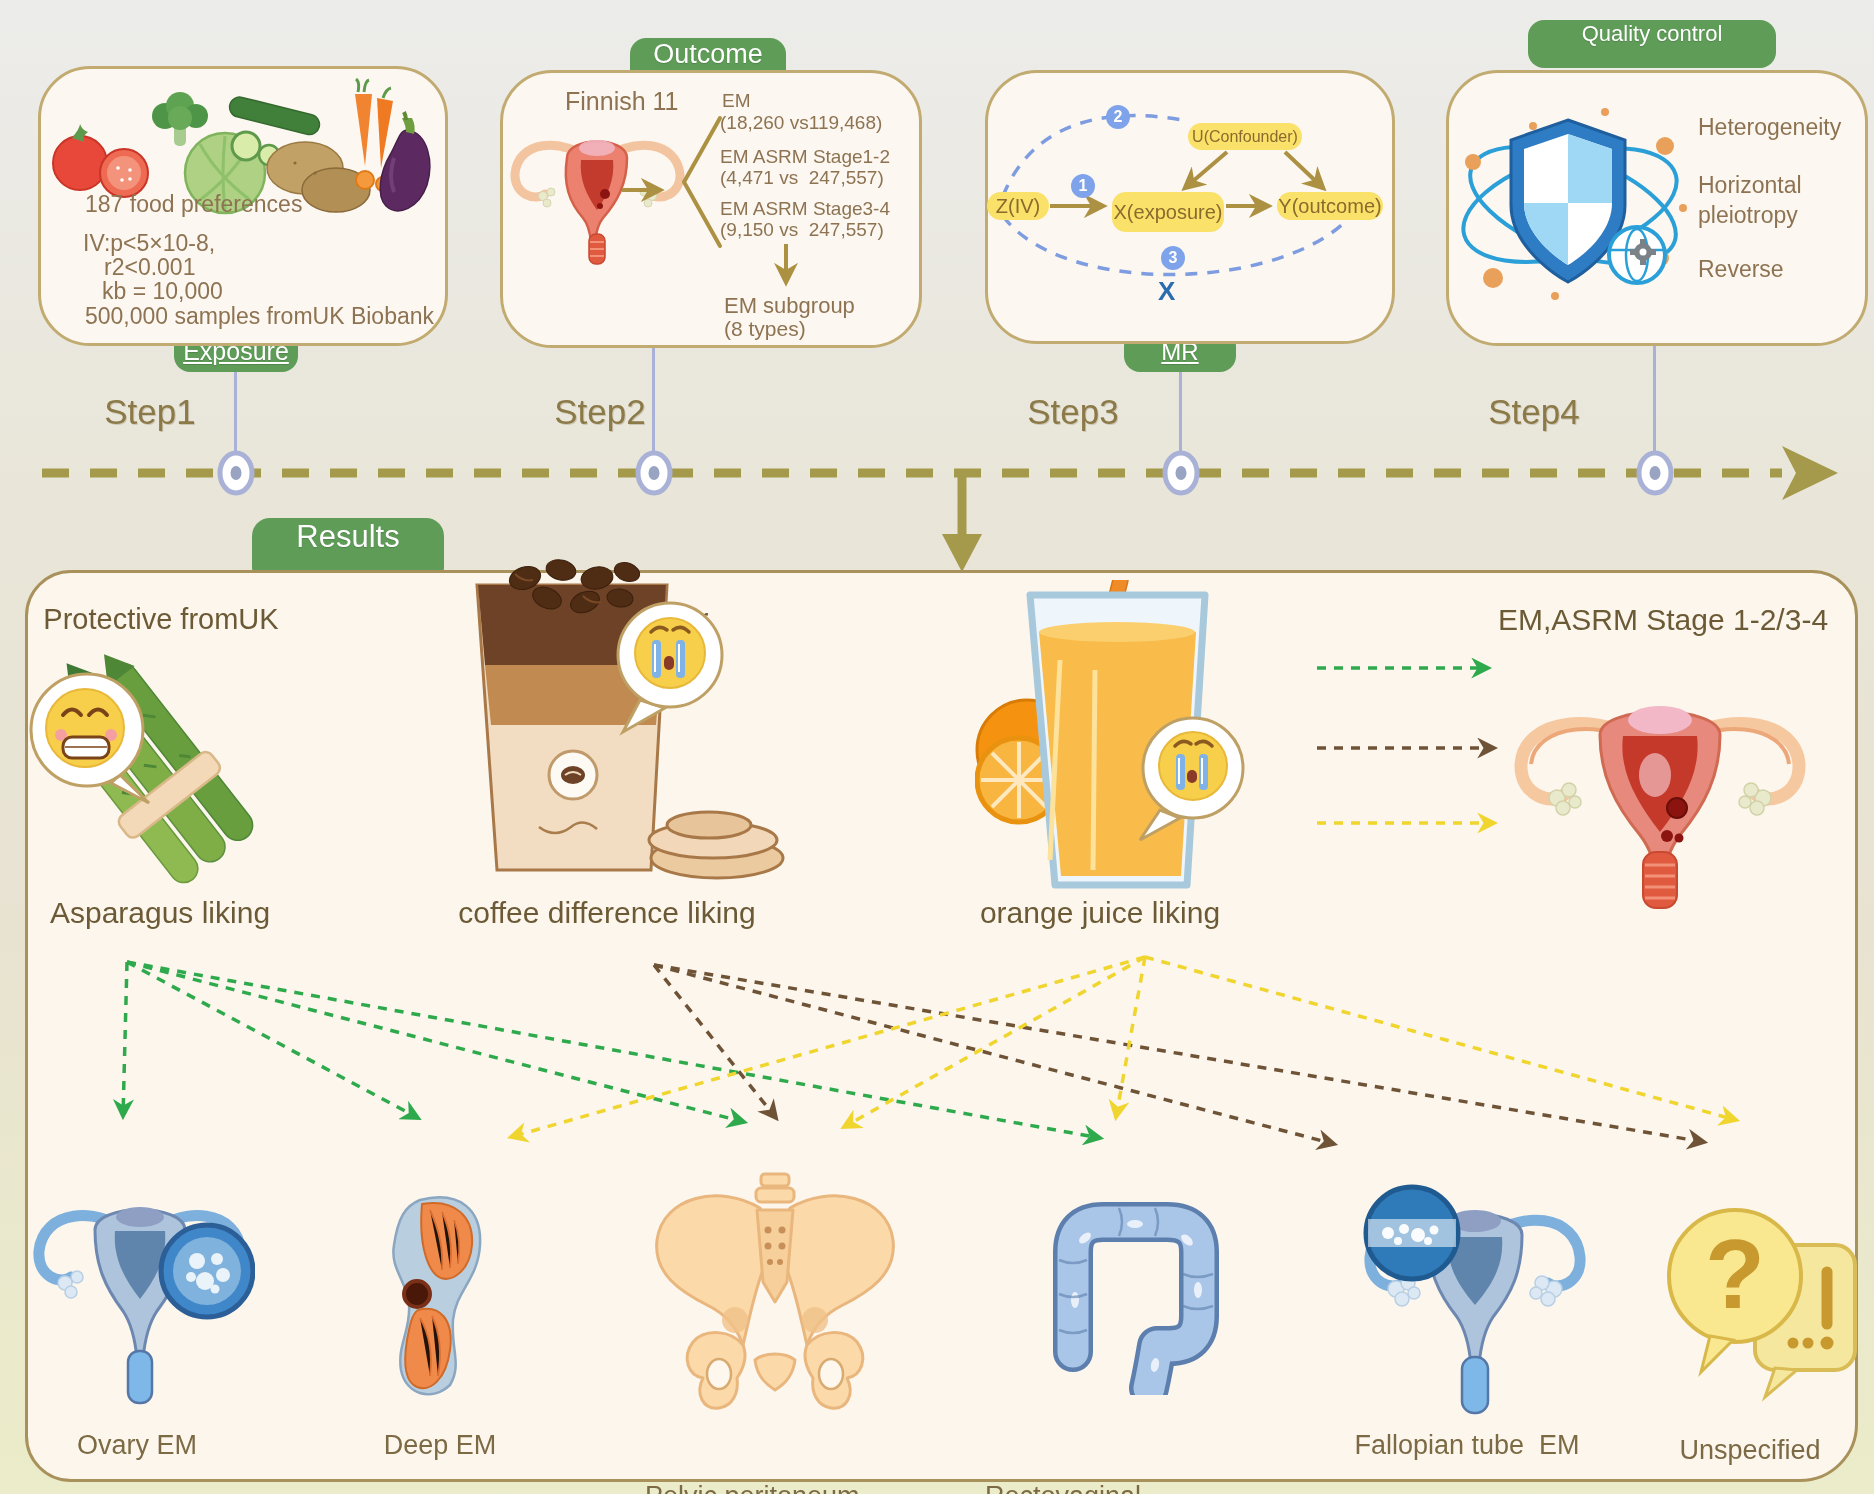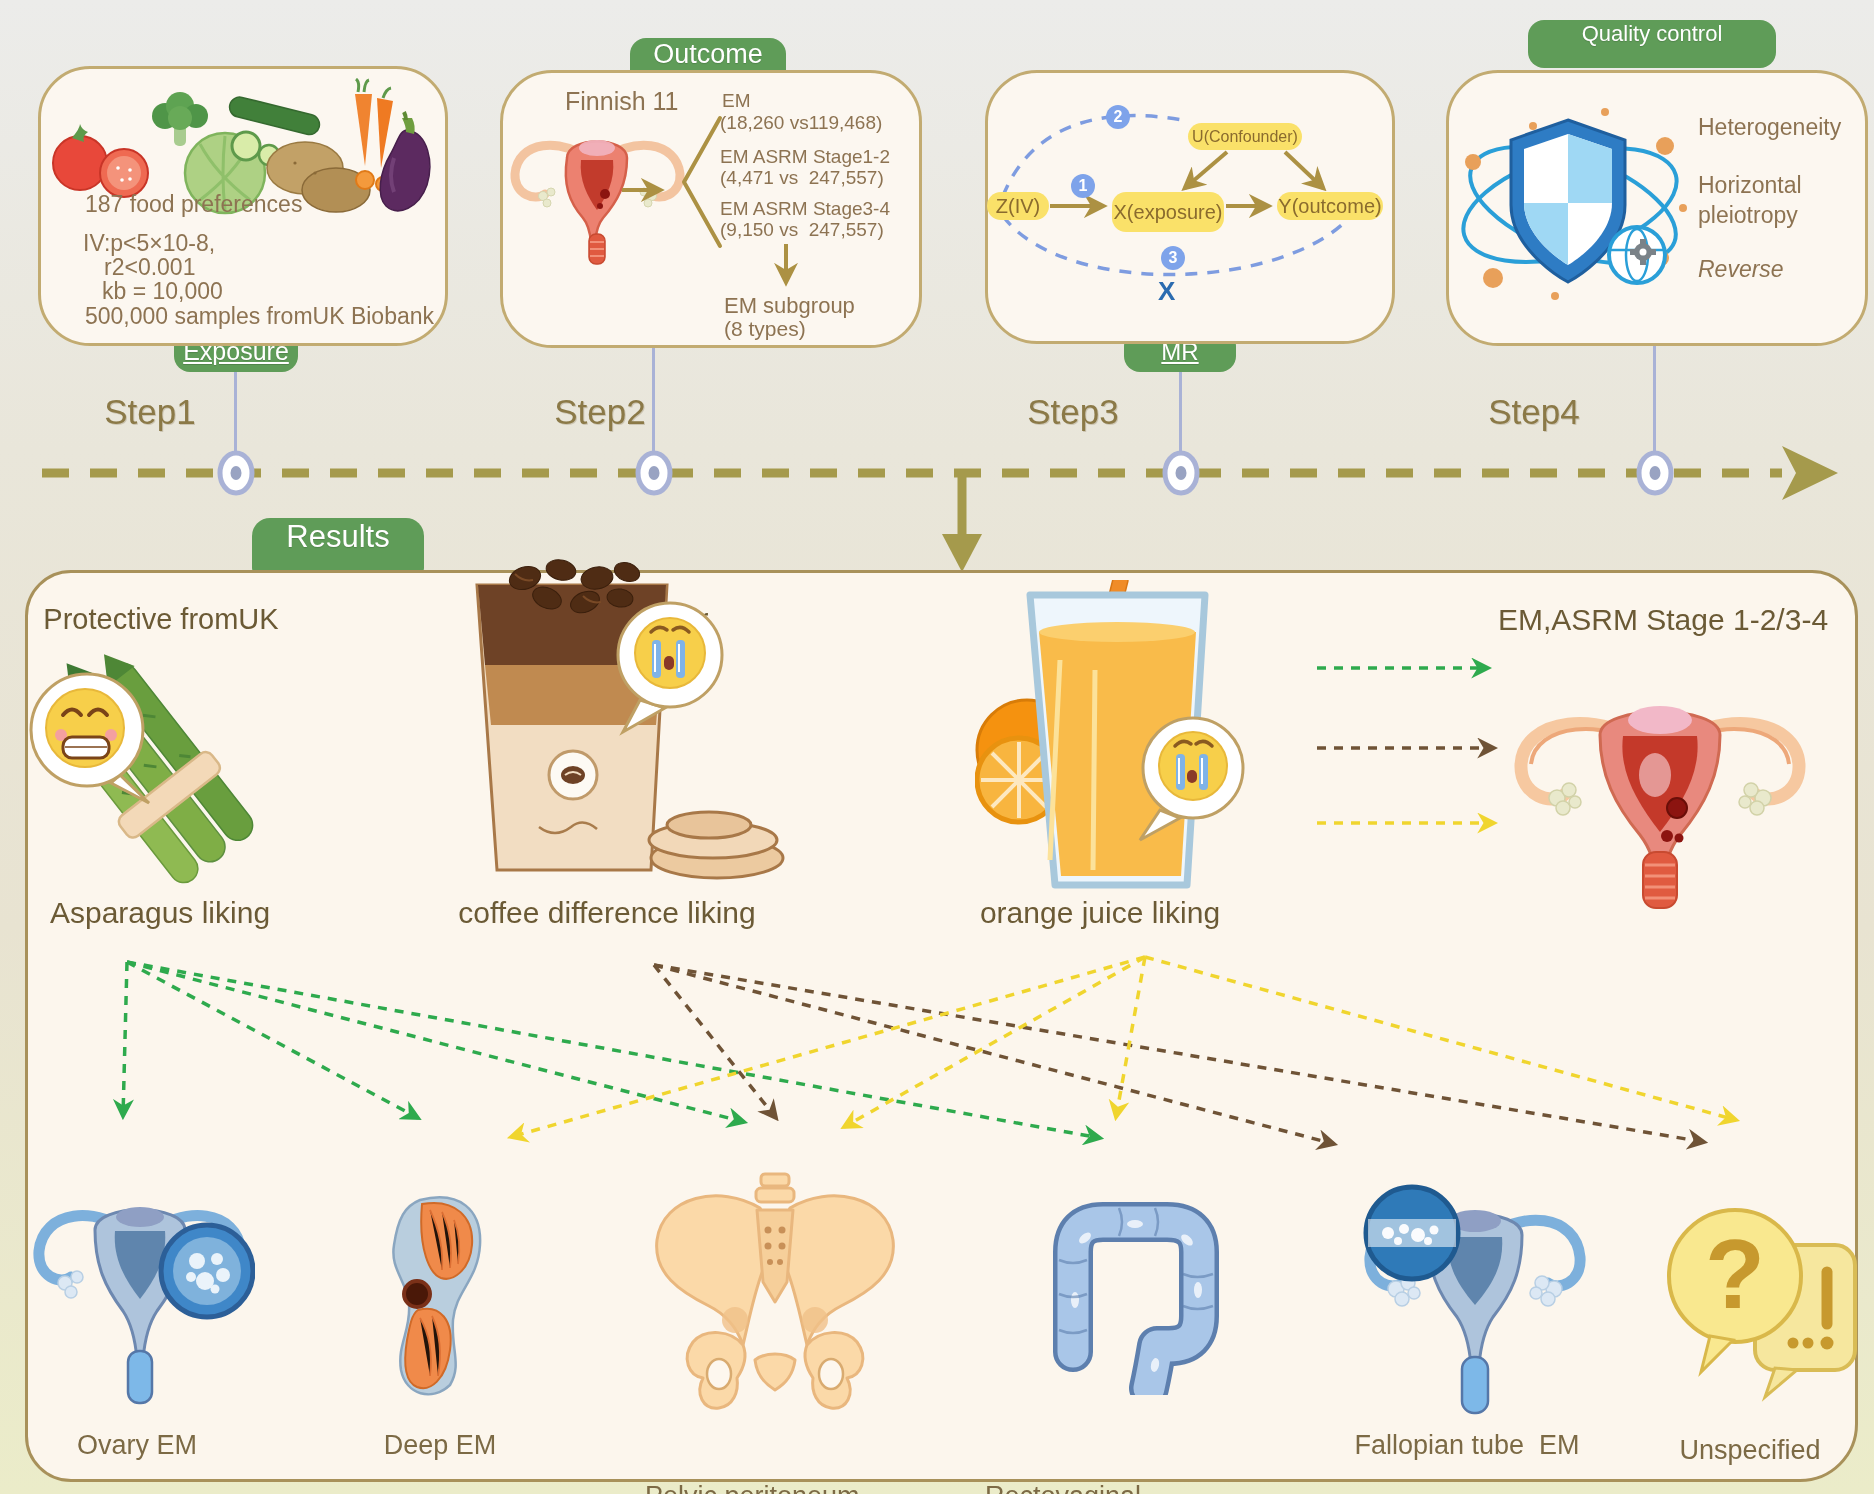--- a/index.html
+++ b/index.html
@@ -230,23 +230,23 @@
       <rect x="185" y="139" width="6" height="6"></rect>
         <rect x="185" y="159" width="6" height="6"></rect>
       <rect x="175" y="149" width="6" height="6"></rect>
         <rect x="195" y="149" width="6" height="6"></rect>
     </g>
     <circle cx="188" cy="152" r="3.5" fill="#ffffff"></circle>
   </svg>
 
   <div class="boxtext" style="left:1698px;top:114px;font-size:23px;">Heterogeneity</div>
   <div class="boxtext" style="left:1698px;top:170px;font-size:23px;width:150px;white-space:normal;line-height:30px;">Horizontal pleiotropy</div>
-  <div class="boxtext" style="left:1698px;top:256px;font-size:23px;font-style:italic;">Reverse</div>
-
-  <div class="badge top" style="left:252px;top:518px;width:172px;height:54px;font-size:31px;border-radius:18px 18px 4px 4px;z-index:1;">Results</div>
+  <div class="boxtext" style="left:1698px;top:256px;font-size:23px;">Reverse</div>
+
+  <div class="badge top" style="left:252px;top:518px;width:192px;height:54px;font-size:31px;border-radius:18px 18px 4px 4px;z-index:1;">Results</div>
   <div class="panel"></div>
 
   <div class="heading" style="left:161px;top:603px;">Protective fromUK</div>
   <div class="heading" style="left:640px;top:603px;">Risk factor</div>
   <div class="heading" style="left:1112px;top:603px;">Risk factor</div>
   <div class="heading" style="left:1663px;top:603px;font-size:30px;">EM,ASRM Stage 1-2/3-4</div>
 
   <div class="caption" style="left:160px;top:896px;">Asparagus liking</div>
   <div class="caption" style="left:607px;top:896px;">coffee difference liking</div>
   <div class="caption" style="left:1100px;top:896px;">orange juice liking</div>

